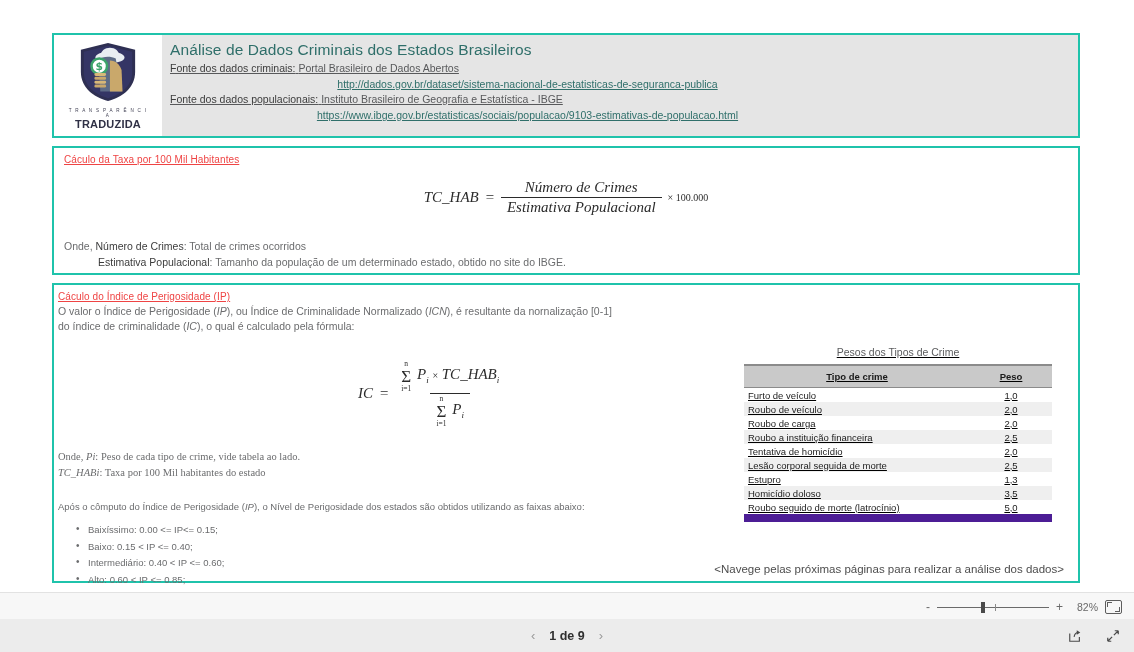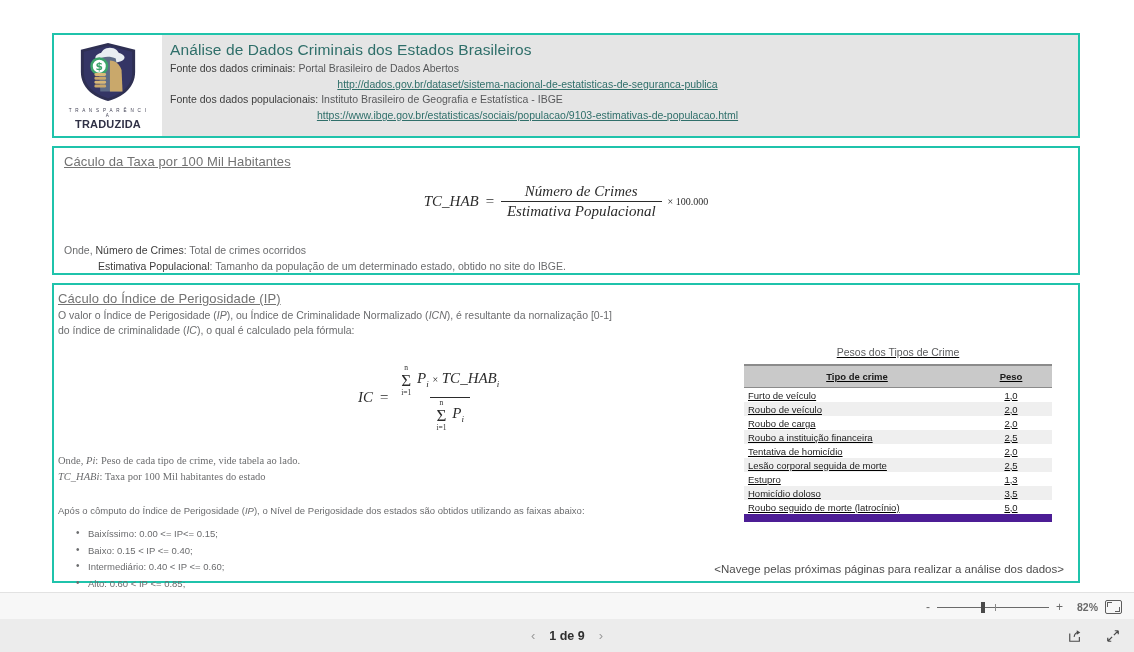--- a/index.html
+++ b/index.html
@@ -15,28 +15,28 @@
   .canvas{position:absolute;left:0;top:0;width:1134px;height:592px;background:#fff;}
 
   .panel{position:absolute;border:2px solid #1fc3ab;background:#ffffff;box-sizing:border-box;}
 
   
   #panel-header{left:52px;top:33px;width:1028px;height:105px;display:flex;}
   .logo-cell{width:108px;flex:0 0 108px;background:#ffffff;display:flex;align-items:center;justify-content:center;}
   .logo-wrap{width:80px;text-align:center;}
   .hdr-text{flex:1;background:#e5e5e5;padding:6px 13px 0 8px;box-sizing:border-box;}
   .hdr-title{font-size:15.5px;color:#2f6f6a;letter-spacing:.1px;margin-bottom:2px;}
-  .hdr-line{font-size:10.5px;color:#58595b;line-height:15px;}
+  .hdr-line{font-size:10.5px;color:#58595b;line-height:15px;text-decoration:underline;}
   .hdr-line b{font-weight:normal;color:#3d3d3d;}
   .hdr-link{display:block;font-size:10.5px;color:#2f6f6a;text-decoration:underline;
             text-align:center;line-height:16px;padding-right:180px;}
 
   
   #panel-taxa{left:52px;top:146px;width:1028px;height:129px;padding:6px 10px;}
-  .sec-title{font-size:13px;color:#737373;text-decoration:underline;letter-spacing:.1px;}
+  .sec-title{font-size:10px;color:#ef4444;text-decoration:underline;letter-spacing:.1px;}
   .formula1{margin-top:14px;text-align:center;}
   .onde{font-size:10.5px;color:#6b6c6e;margin-top:22px;line-height:16px;}
   .onde .kw{color:#3c3c3c;}
   .onde .ind{display:inline-block;margin-left:34px;}
 
   
   #panel-ip{left:52px;top:283px;width:1028px;height:300px;padding:6px 4px;}
   .ip-body{font-size:10.5px;color:#6b6c6e;line-height:15px;margin-top:2px;}
   .ip-body i{font-style:italic;}
   .formula2{margin-top:26px;text-align:left;padding-left:300px;}
@@ -75,21 +75,21 @@
 
   
   .zoombar{position:absolute;left:0;top:592px;width:1134px;height:27px;background:#f7f7f7;
            border-top:1px solid #e2e2e2;border-bottom:1px solid #dcdcdc;}
   .zoom-ctl{position:absolute;right:12px;top:0;height:27px;display:flex;align-items:center;gap:7px;}
   .zminus,.zplus{color:#6a6a6a;font-size:12px;line-height:1;}
   .ztrack{position:relative;width:112px;height:10px;}
   .ztrack .rail{position:absolute;left:0;top:5px;width:112px;height:1px;background:#6a6a6a;}
   .ztrack .thumb{position:absolute;left:44px;top:0;width:4px;height:11px;background:#4a4a4a;}
   .ztrack .tick{position:absolute;left:58px;top:2px;width:1px;height:7px;background:#8a8a8a;}
-  .zpct{font-size:10.5px;color:#6a6a6a;width:28px;text-align:right;font-weight:bold;}
+  .zpct{font-size:10.5px;color:#6a6a6a;width:28px;text-align:right;}
   .fit-icon{width:15px;height:12px;border:1px solid #5d5d5d;border-radius:2px;position:relative;}
   .fit-icon:before,.fit-icon:after{content:"";position:absolute;width:4px;height:4px;border:1px solid #5d5d5d;}
   .fit-icon:before{left:1px;top:1px;border-right:none;border-bottom:none;}
   .fit-icon:after{right:1px;bottom:1px;border-left:none;border-top:none;}
 
   .statusbar{position:absolute;left:0;top:619px;width:1134px;height:33px;background:#ececec;}
   .pbi-link{position:absolute;left:12px;top:8px;font-size:12.5px;color:#1b5e57;
             text-decoration:underline;font-weight:bold;margin-top:35px;}
   .pager{position:absolute;left:0;top:0;width:1134px;height:33px;display:flex;
          align-items:center;justify-content:center;gap:14px;}

